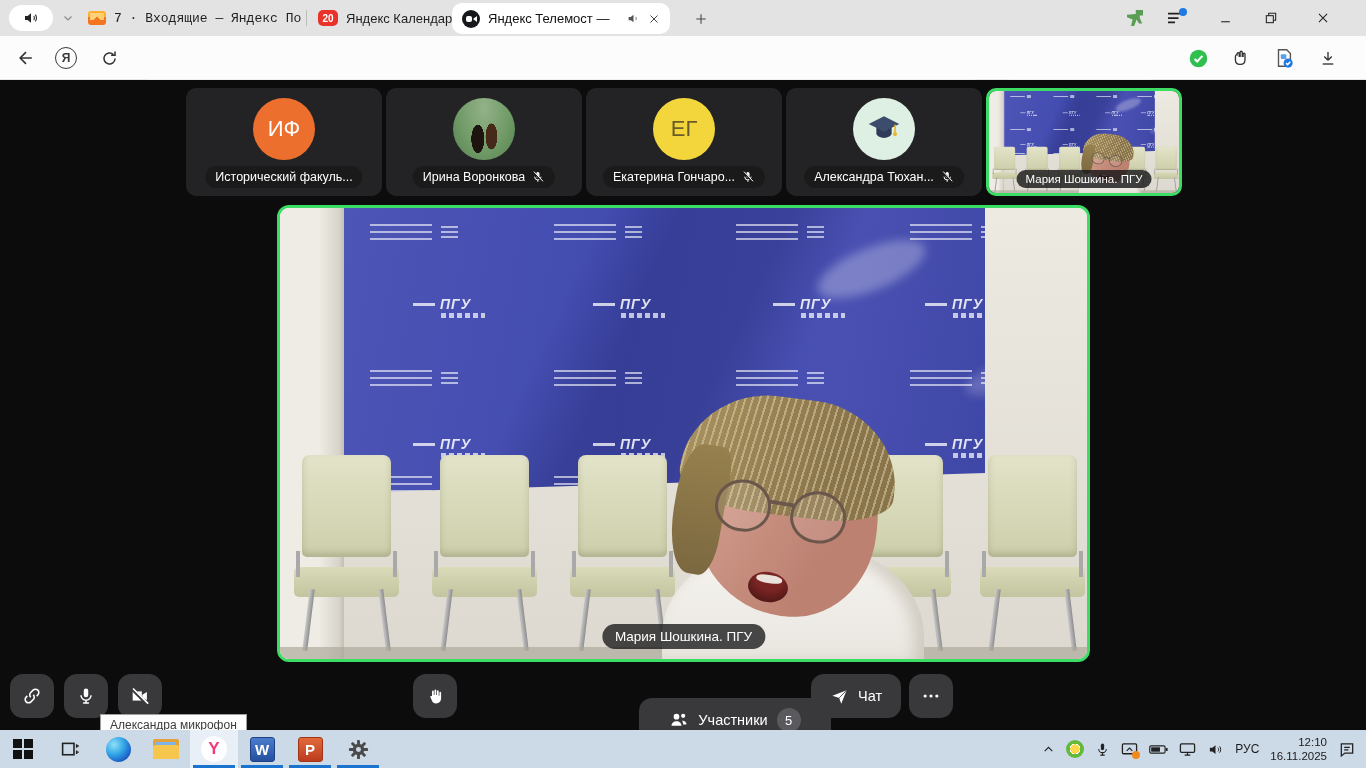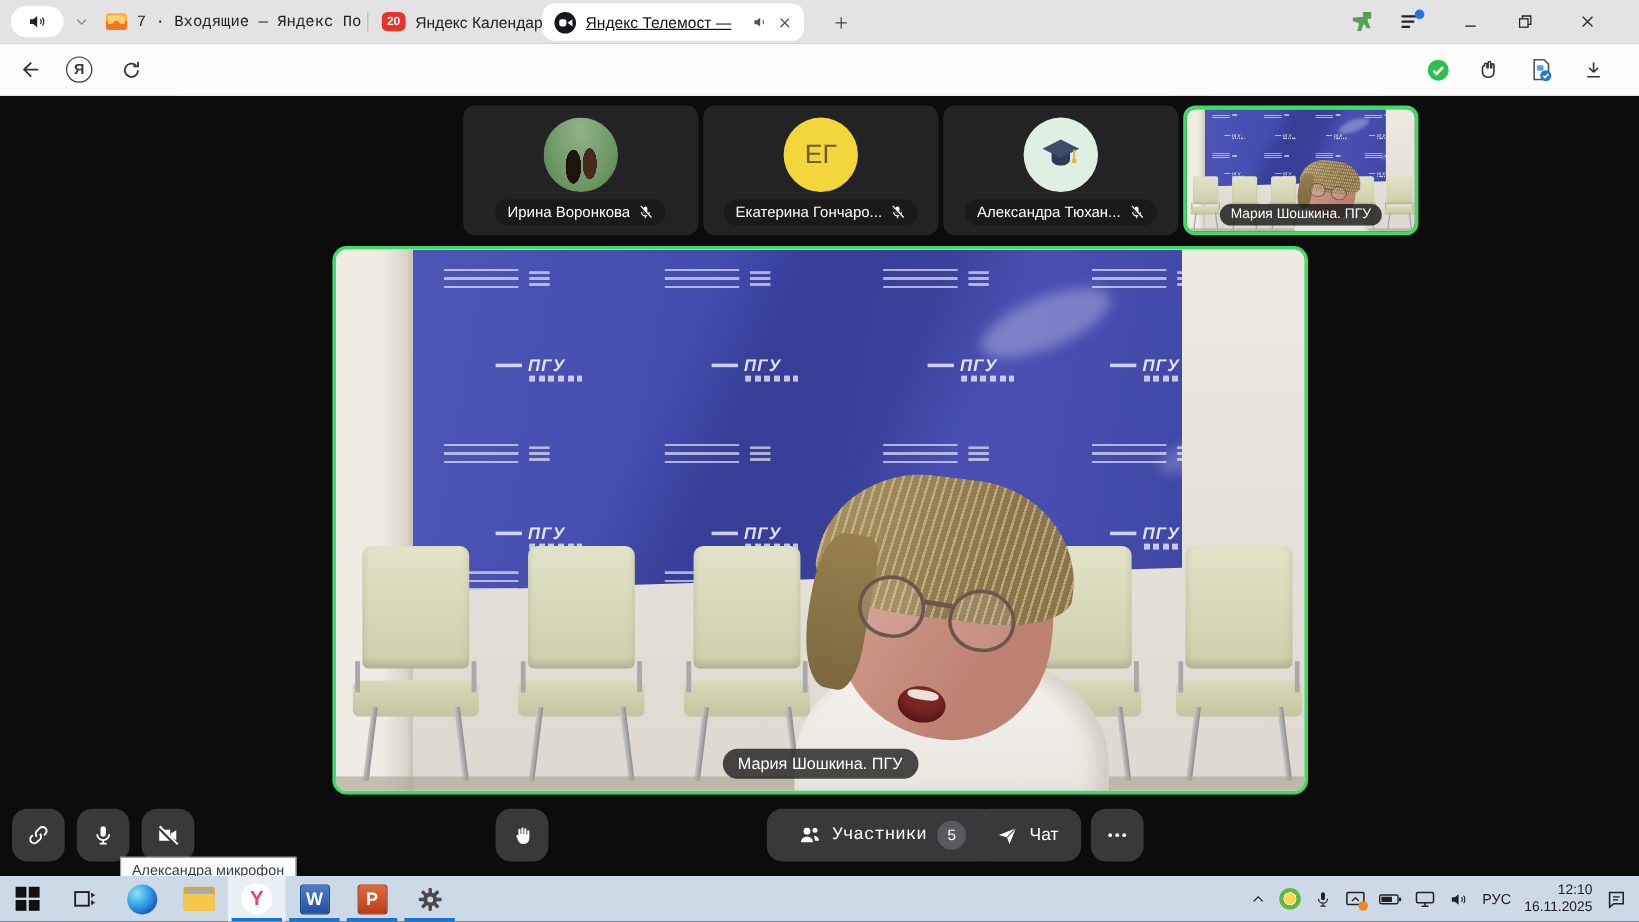--- a/index.html
+++ b/index.html
@@ -11,21 +11,21 @@
   .tabstrip{position:absolute;left:0;top:0;width:1366px;height:36px;background:#e3e3e4;}
   .mute-pill{position:absolute;left:9px;top:5px;width:44px;height:26px;background:#fff;border-radius:13px;
     display:flex;align-items:center;justify-content:center;}
   .tab-chevron{position:absolute;left:58px;top:9px;width:20px;height:18px;display:flex;align-items:center;justify-content:center;color:#8a8a8a;}
   .tab{position:absolute;top:0;height:36px;display:flex;align-items:center;gap:8px;
     font-size:13px;color:#1f1f1f;white-space:nowrap;overflow:hidden;}
   .tab1{left:88px;width:215px;font-family:Liberation Mono, monospace;}
   .tab2{left:318px;width:150px;}
   .tab-sep{position:absolute;left:306px;top:10px;width:1px;height:16px;background:#bdbdbd;}
   .tab-active{position:absolute;left:452px;top:3px;width:218px;height:31px;background:#fff;
-    border-radius:10px;display:flex;align-items:center;gap:8px;padding:0 10px;font-size:13px;color:#111;text-decoration:underline;}
+    border-radius:10px;display:flex;align-items:center;gap:8px;padding:0 10px;font-size:13px;color:#111;}
   .mail-ico{width:18px;height:14px;border-radius:3px;background:linear-gradient(#ffb02e 45%,#f4741f 46%);position:relative;flex:0 0 auto;}
   .mail-ico::after{content:"";position:absolute;left:2px;top:2px;right:2px;height:7px;
     background:linear-gradient(135deg,#ffd27a 48%,transparent 50%),linear-gradient(-135deg,#ffce6e 48%,transparent 50%);}
   .cal-badge{min-width:20px;height:16px;border-radius:5px;background:#e8332a;color:#fff;font-size:10px;font-weight:700;
     display:flex;align-items:center;justify-content:center;padding:0 3px;flex:0 0 auto;}
   .tmost-ico{width:18px;height:18px;border-radius:50%;background:#17181c;position:relative;flex:0 0 auto;}
   .tmost-ico::before{content:"";position:absolute;left:4px;top:6px;width:6px;height:6px;border-radius:2px;background:#fff;}
   .tmost-ico::after{content:"";position:absolute;right:3px;top:6px;border-top:3px solid transparent;border-bottom:3px solid transparent;border-right:4px solid #fff;}
   .newtab{position:absolute;left:690px;top:8px;width:22px;height:22px;color:#444;display:flex;align-items:center;justify-content:center;}
   .win-ctl{position:absolute;top:6px;width:26px;height:24px;display:flex;align-items:center;justify-content:center;color:#222;}
@@ -309,20 +309,28 @@
   <div class="tool-ico" style="left:1316px;">
     <svg width="18" height="18" viewBox="0 0 24 24">
         <path d="M12 4v11m0 0l-5-5m5 5l5-5" stroke="#333" stroke-width="1.8" fill="none"></path>
         <path d="M5 20h14" stroke="#333" stroke-width="1.8"></path>
       </svg>
   </div>
 </div>
 
 <div class="page">
 
+  <div class="tile" style="left:186px;">
+    <div class="avwrap">
+        <div class="av av-orange">ИФ</div>
+      </div>
+    <div class="tile-label">
+        <span class="nm">Исторический факуль...</span>
+      </div>
+  </div>
   <div class="tile" style="left:386px;">
     <div class="avwrap">
         <div class="av av-horses"></div>
       </div>
     <div class="tile-label">
         <span class="nm">Ирина Воронкова</span>
       <span>
         <svg width="14" height="14" viewBox="0 0 24 24">
             <rect x="9.2" y="3.5" width="5.6" height="10" rx="2.8" fill="#fff"></rect>
             <path d="M6.5 11.5a5.5 5.5 0 0011 0M12 17v3.2" stroke="#fff" stroke-width="1.7" fill="none"></path>
@@ -584,21 +592,21 @@
         <path d="M14.5 10.5l5-3v9l-5-3z" fill="#fff"></path>
         <path d="M3.5 4.5L20 21" stroke="#39393c" stroke-width="3.6"></path>
         <path d="M4.4 3.8L20.9 20.3" stroke="#fff" stroke-width="1.8"></path>
       </svg>
   </div>
   <div class="ctl sq" style="left:413px;top:594px;">
     <svg width="19" height="19" viewBox="0 0 24 24">
         <path d="M7.6 11V5.6a1.1 1.1 0 012.2 0V10h.9V4.3a1.1 1.1 0 012.2 0V10h.9V5.1a1.1 1.1 0 012.2 0V11h.9V7.2a1.1 1.1 0 012.2 0v7.1c0 3.8-2.6 6.4-6.2 6.4-3.2 0-5.1-1.8-5.9-4.6l-1.5-3.4c-.5-1.1.9-2 1.7-1.1z" fill="#fff"></path>
       </svg>
   </div>
-  <div class="ctl" style="left:639px;top:594px;width:192px;font-family:Liberation Mono, monospace;">
+  <div class="ctl" style="left:639px;top:618px;width:192px;">
     <span>
       <svg width="20" height="20" viewBox="0 0 24 24">
           <circle cx="9" cy="8" r="3.4" fill="#fff"></circle>
           <path d="M3 19c0-3.3 2.7-5.5 6-5.5s6 2.2 6 5.5z" fill="#fff"></path>
           <circle cx="17" cy="7" r="2.5" fill="#fff"></circle>
           <path d="M16 12.6c2.9.2 5 2.2 5 4.9h-4" fill="#fff"></path>
         </svg>
     </span>
     <span>Участники</span>
     <span class="badge5">5</span>

